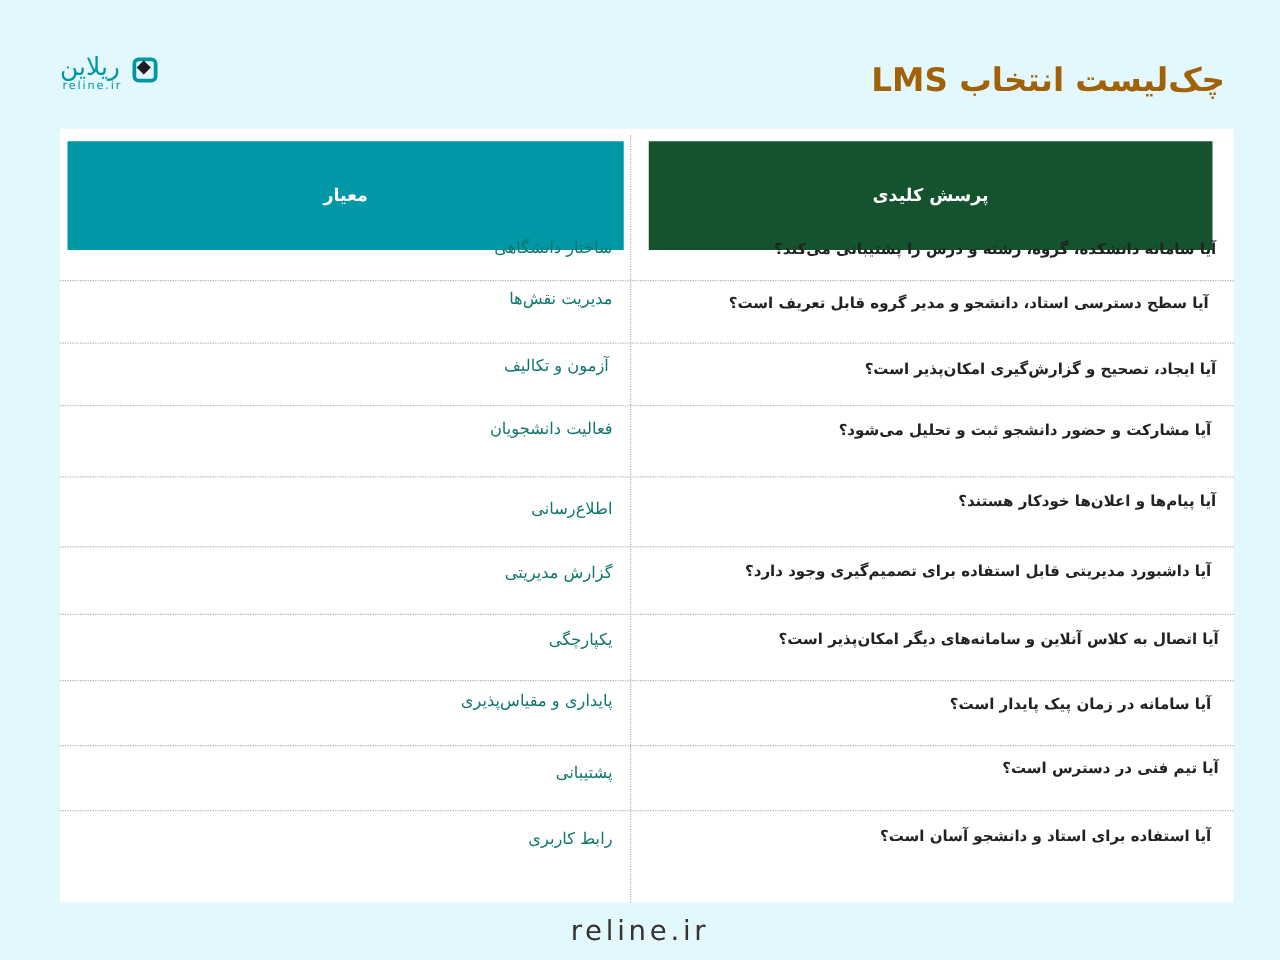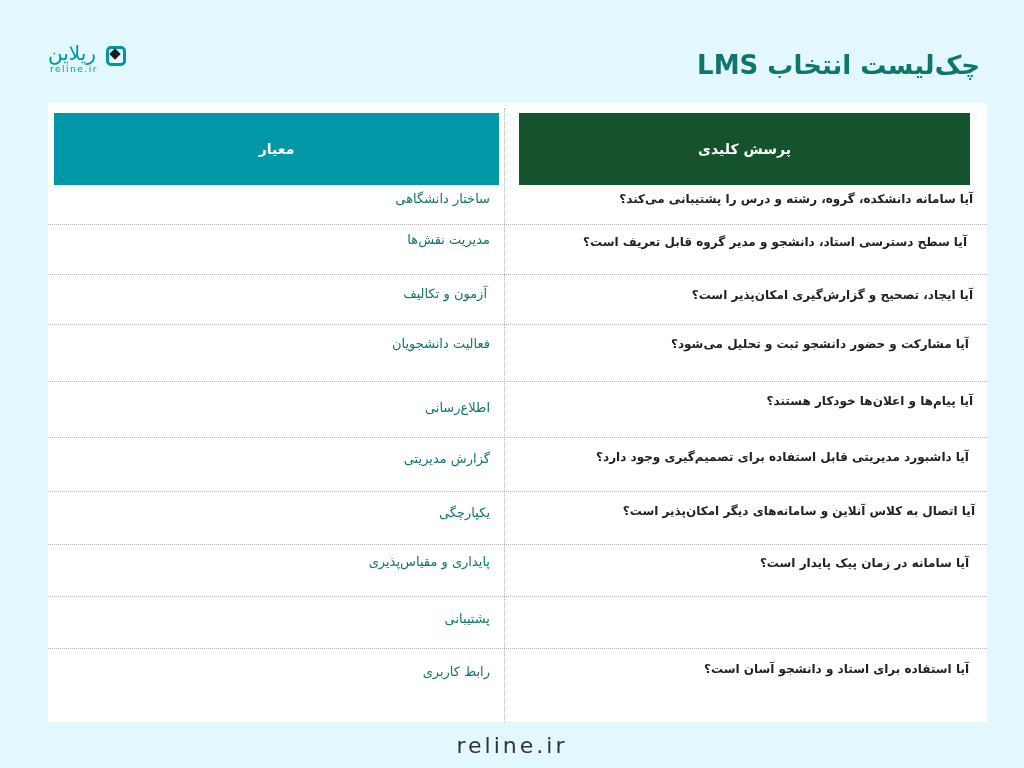--- a/index.html
+++ b/index.html
@@ -7,24 +7,24 @@
     width:1024px; height:768px; overflow:hidden;
     background:#e3f8fd;
     font-family:"DejaVu Sans", sans-serif;
     position:relative;
   }
   .logo { position:absolute; left:48px; top:42px; width:84px; height:34px; }
   .logo-fa { position:absolute; left:0; top:0; font-size:20px; font-weight:normal; color:#0096a6; direction:rtl; line-height:22px; }
   .logo-box { position:absolute; left:58px; top:4px; width:20px; height:20px; border:3px solid #0096a6; border-radius:5px; box-sizing:border-box; }
   .logo-box::after { content:""; position:absolute; left:2px; top:1px; width:8px; height:8px; background:#1d1d1d; transform:rotate(45deg); }
   .logo-en { position:absolute; left:2px; top:22px; font-size:9px; color:#0096a6; letter-spacing:1.5px; }
-  .title { position:absolute; right:44px; top:50px; font-size:26px; font-weight:bold; color:#0f766e; direction:rtl; }
+  .title { position:absolute; right:44px; top:50px; font-size:26px; font-weight:bold; color:#a16207; direction:rtl; }
   .card { position:absolute; left:48px; top:103px; width:939px; height:619px; background:#ffffff; }
   .vsep { position:absolute; left:456px; top:5px; width:0; height:614px; border-left:1px dotted #b5b5b5; }
-  .hdr { position:absolute; top:10px; height:72px; display:flex; align-items:center; justify-content:center; color:#fff; font-size:14px; font-weight:bold; direction:rtl; }
+  .hdr { position:absolute; top:10px; height:87px; display:flex; align-items:center; justify-content:center; color:#fff; font-size:14px; font-weight:bold; direction:rtl; }
   .hdr-crit { left:6px; width:445px; background:#0097a7; }
   .hdr-q { left:471px; width:451px; background:#14532d; }
   .row { position:absolute; left:0; width:939px; }
   .row .sep { position:absolute; left:0; right:0; bottom:0; border-bottom:1px dotted #b5b5b5; }
   .crit { position:absolute; right:497px; font-size:13px; color:#0f766e; direction:rtl; white-space:nowrap; }
   .q { position:absolute; right:14px; font-size:12px; font-weight:bold; color:#222; direction:rtl; white-space:nowrap; }
   .footer { position:absolute; left:0; right:0; top:733px; text-align:center; font-size:22px; letter-spacing:3px; color:#333; }
 </style>
 </head>
 <body>
@@ -77,20 +77,21 @@
     <span class="q" style="top:12px;right:12px">آیا اتصال به کلاس آنلاین و سامانه‌های دیگر امکان‌پذیر است؟</span>
     <div class="sep"></div>
   </div>
   <div class="row" style="top:442px;height:52px">
     <span class="crit" style="top:9px">پایداری و مقیاس‌پذیری</span>
     <span class="q" style="top:11px;right:18px">آیا سامانه در زمان پیک پایدار است؟</span>
     <div class="sep"></div>
   </div>
   <div class="row" style="top:494px;height:52px">
     <span class="crit" style="top:14px">پشتیبانی</span>
+    <span class="q" style="top:10px;right:12px">آیا تیم فنی در دسترس است؟</span>
     <div class="sep"></div>
   </div>
   <div class="row" style="top:546px;height:73px">
     <span class="crit" style="top:15px">رابط کاربری</span>
     <span class="q" style="top:13px;right:18px">آیا استفاده برای استاد و دانشجو آسان است؟</span>
   </div>
 </div>
 
 <div class="footer">reline.ir</div>
 

